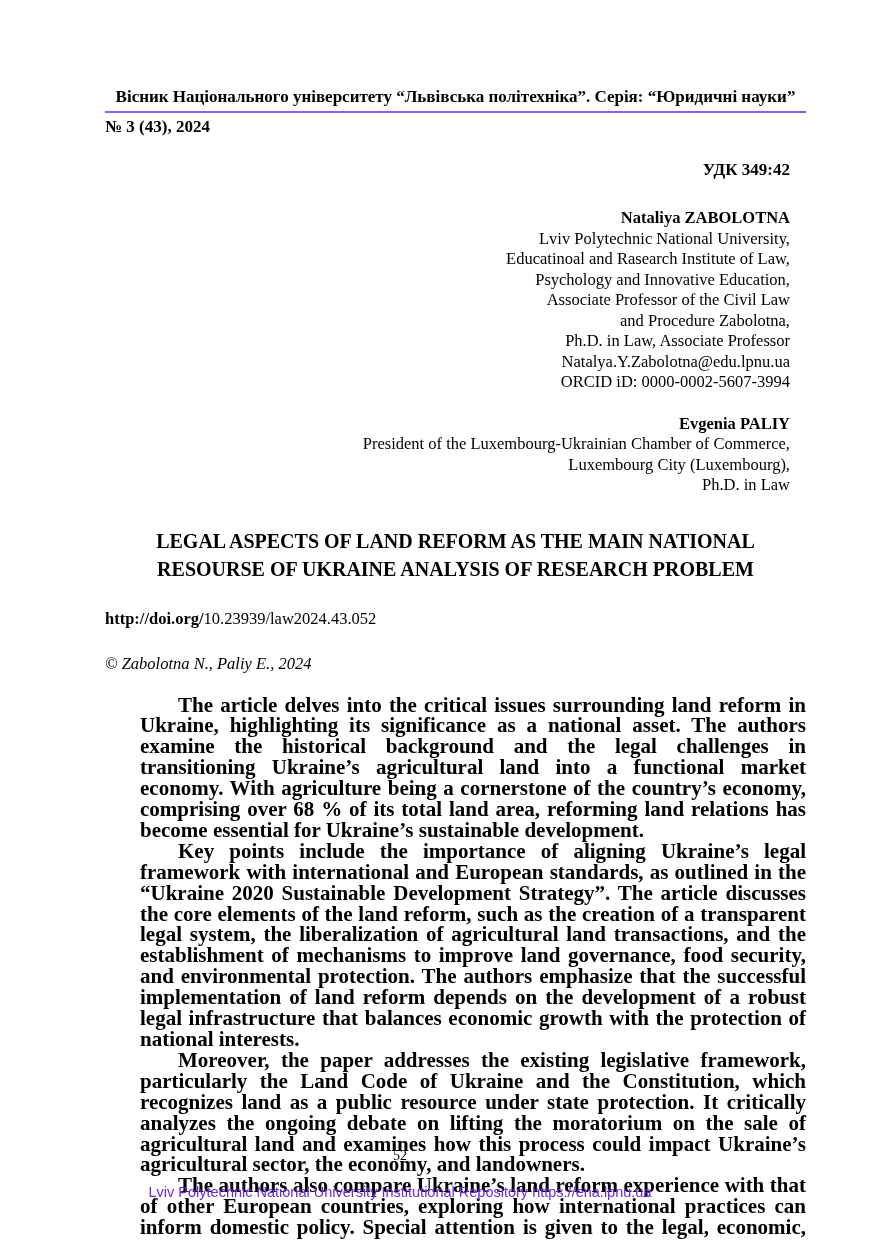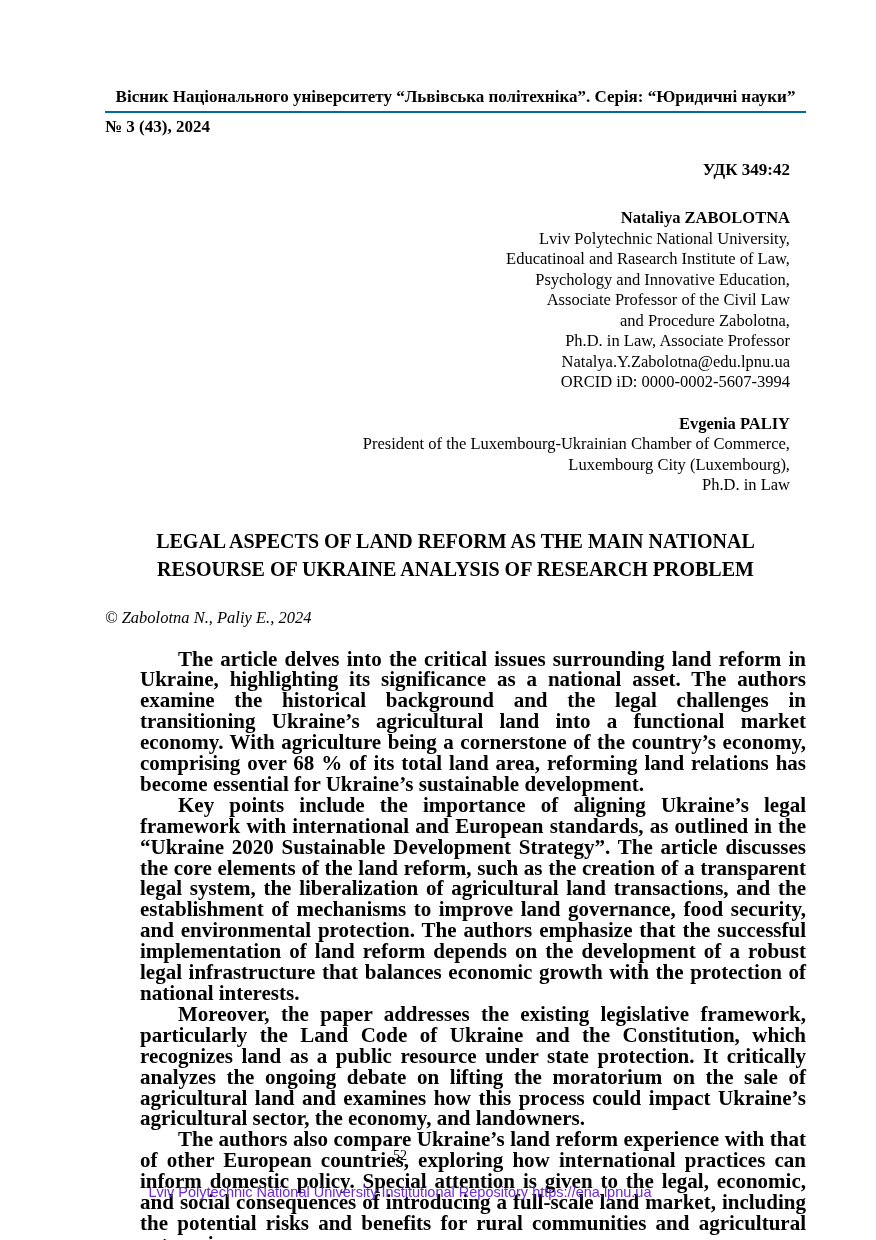--- a/index.html
+++ b/index.html
@@ -12,21 +12,21 @@
     overflow: hidden;
   }
   .page { position: absolute; inset: 0; }
   .content { margin: 86px 70px 0 105px; width: 701px; }
 
   .journal-header {
     text-align: center;
     font-weight: bold;
     font-size: 17px;
     line-height: 21px;
-    border-bottom: 2px solid #0369a1;
+    border-bottom: 2px solid #8b5cf6;
     padding-bottom: 4px;
   }
   .issue {
     font-weight: bold;
     font-size: 17px;
     line-height: 21px;
     margin-top: 3px;
   }
   .udk {
     text-align: right;
@@ -115,20 +115,21 @@
       <div>President of the Luxembourg-Ukrainian Chamber of Commerce,</div>
       <div>Luxembourg City (Luxembourg),</div>
       <div>Ph.D. in Law</div>
     </div>
 
     <div class="article-title">
       <div>LEGAL ASPECTS OF LAND REFORM AS THE MAIN NATIONAL</div>
       <div>RESOURSE OF UKRAINE ANALYSIS OF RESEARCH PROBLEM</div>
     </div>
 
+    <div class="doi"><span class="doi-prefix">http://doi.org/</span><span>10.23939/law2024.43.052</span></div>
 
     <div class="copyright">© Zabolotna N., Paliy E., 2024</div>
 
     <div class="abstract">
       <p>The article delves into the critical issues surrounding land reform in Ukraine, highlighting its significance as a national asset. The authors examine the historical background and the legal challenges in transitioning Ukraine’s agricultural land into a functional market economy. With agriculture being a cornerstone of the country’s economy, comprising over 68 % of its total land area, reforming land relations has become essential for Ukraine’s sustainable development.</p>
       <p>Key points include the importance of aligning Ukraine’s legal framework with international and European standards, as outlined in the “Ukraine 2020 Sustainable Development Strategy”. The article discusses the core elements of the land reform, such as the creation of a transparent legal system, the liberalization of agricultural land transactions, and the establishment of mechanisms to improve land governance, food security, and environmental protection. The authors emphasize that the successful implementation of land reform depends on the development of a robust legal infrastructure that balances economic growth with the protection of national interests.</p>
       <p>Moreover, the paper addresses the existing legislative framework, particularly the Land Code of Ukraine and the Constitution, which recognizes land as a public resource under state protection. It critically analyzes the ongoing debate on lifting the moratorium on the sale of agricultural land and examines how this process could impact Ukraine’s agricultural sector, the economy, and landowners.</p>
       <p>The authors also compare Ukraine’s land reform experience with that of other European countries, exploring how international practices can inform domestic policy. Special attention is given to the legal, economic, and social consequences of introducing a full-scale land market, including the potential risks and benefits for rural communities and agricultural enterprises.</p>
     </div>
 

